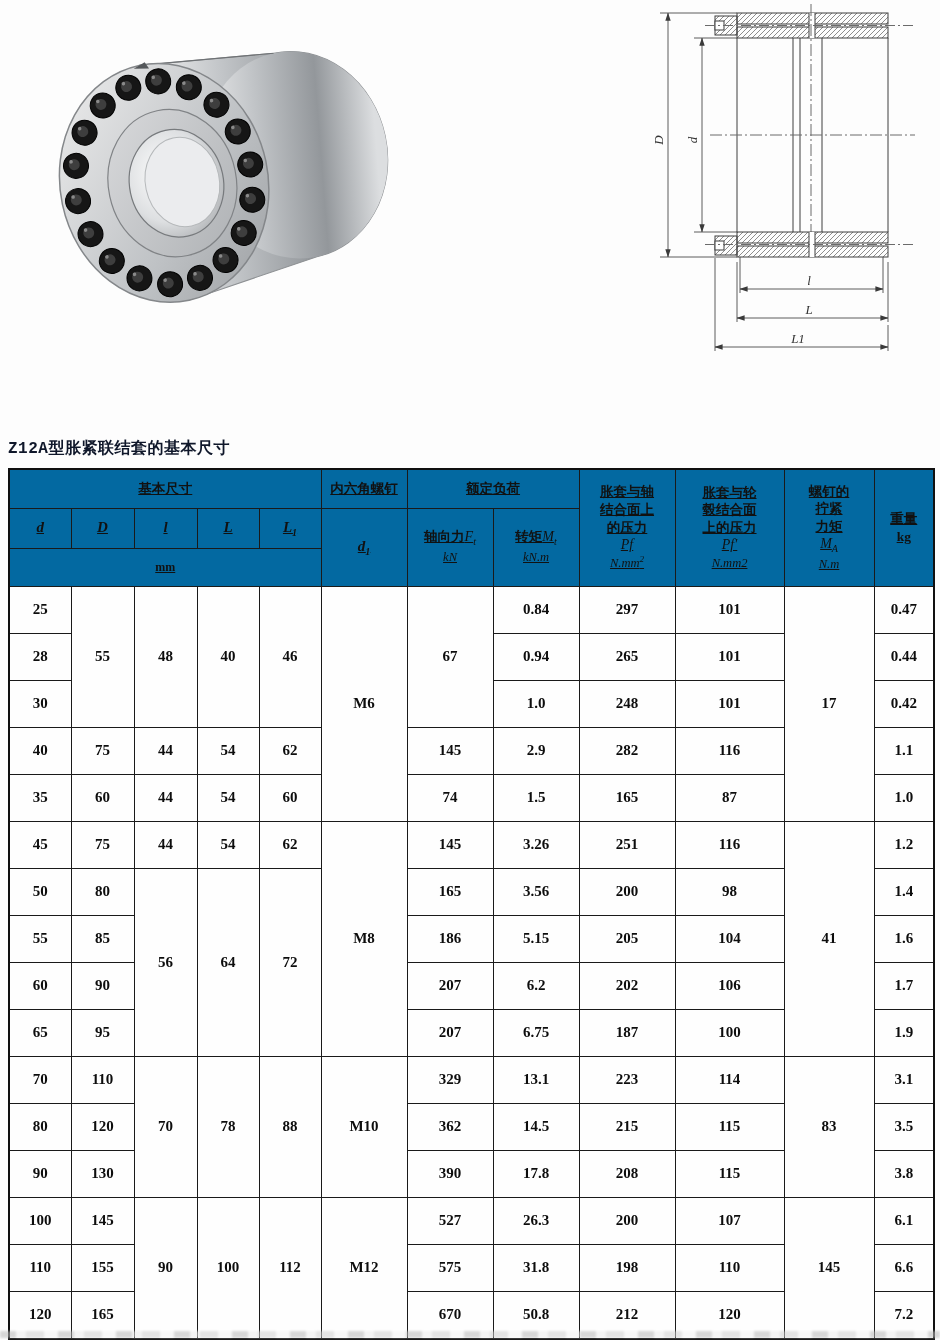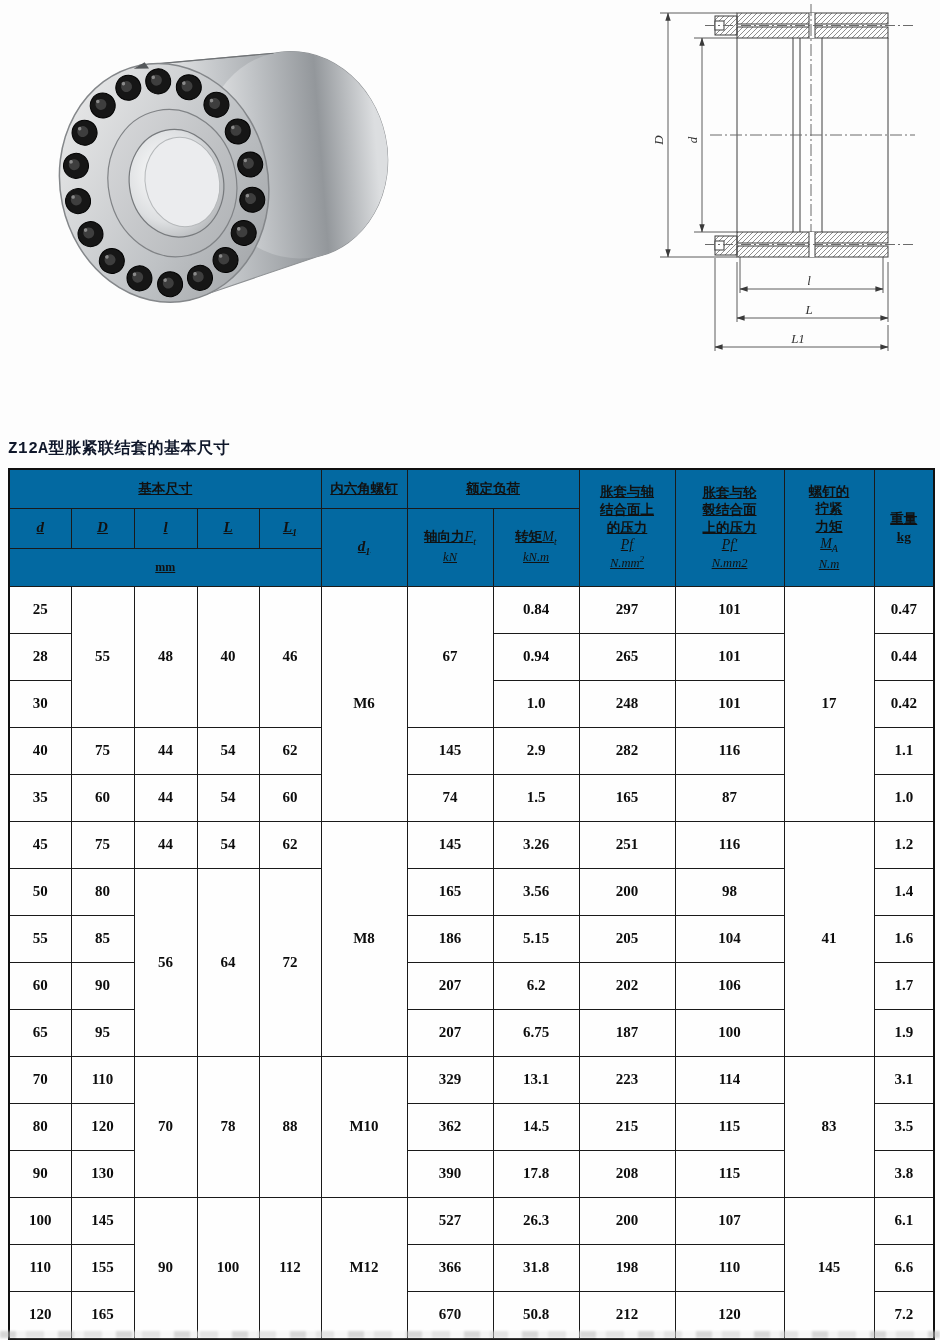--- a/index.html
+++ b/index.html
@@ -409,21 +409,21 @@
           <td>527</td>
           <td>26.3</td>
           <td>200</td>
           <td>107</td>
           <td rowspan="3">145</td>
           <td>6.1</td>
         </tr>
         <tr>
           <td>110</td>
           <td>155</td>
-          <td>366</td>
+          <td>575</td>
           <td>31.8</td>
           <td>198</td>
           <td>110</td>
           <td>6.6</td>
         </tr>
         <tr>
           <td>120</td>
           <td>165</td>
           <td>670</td>
           <td>50.8</td>

